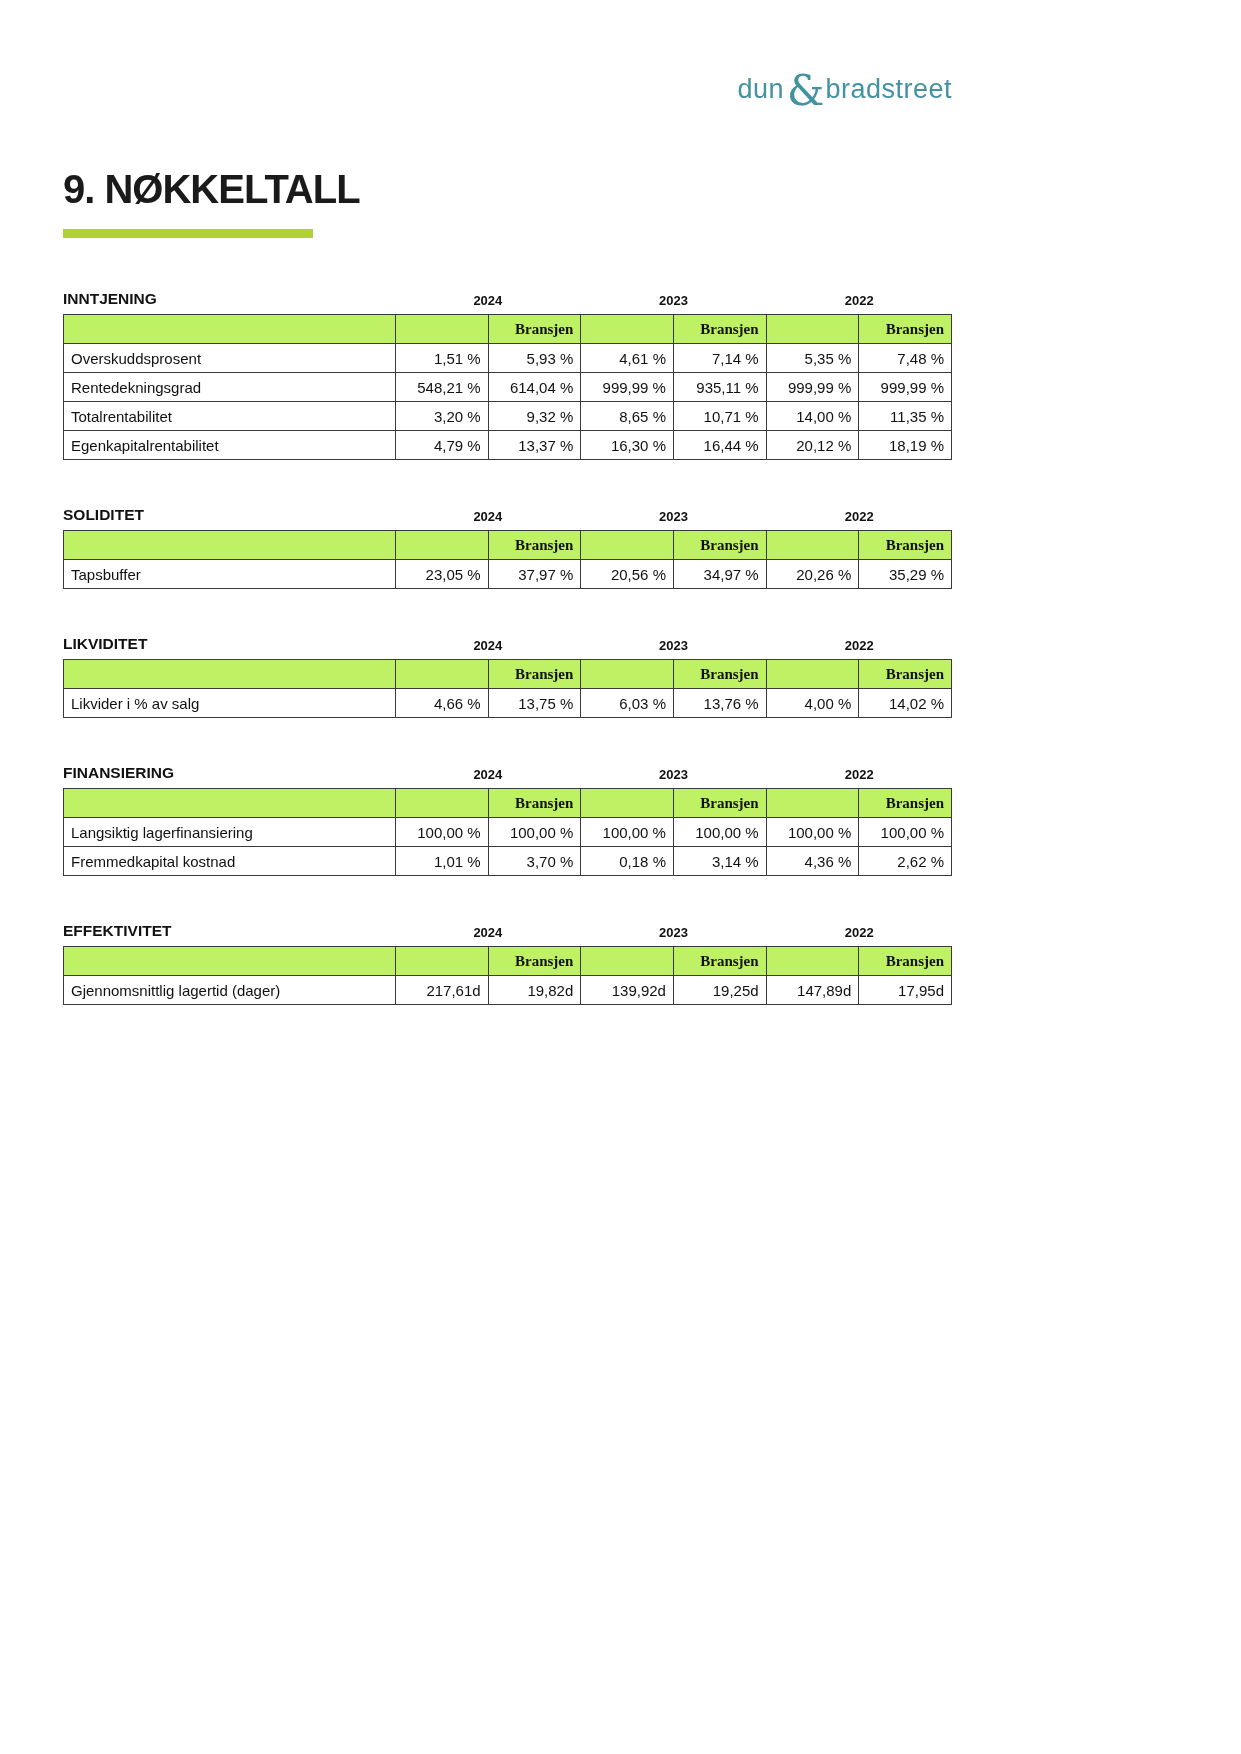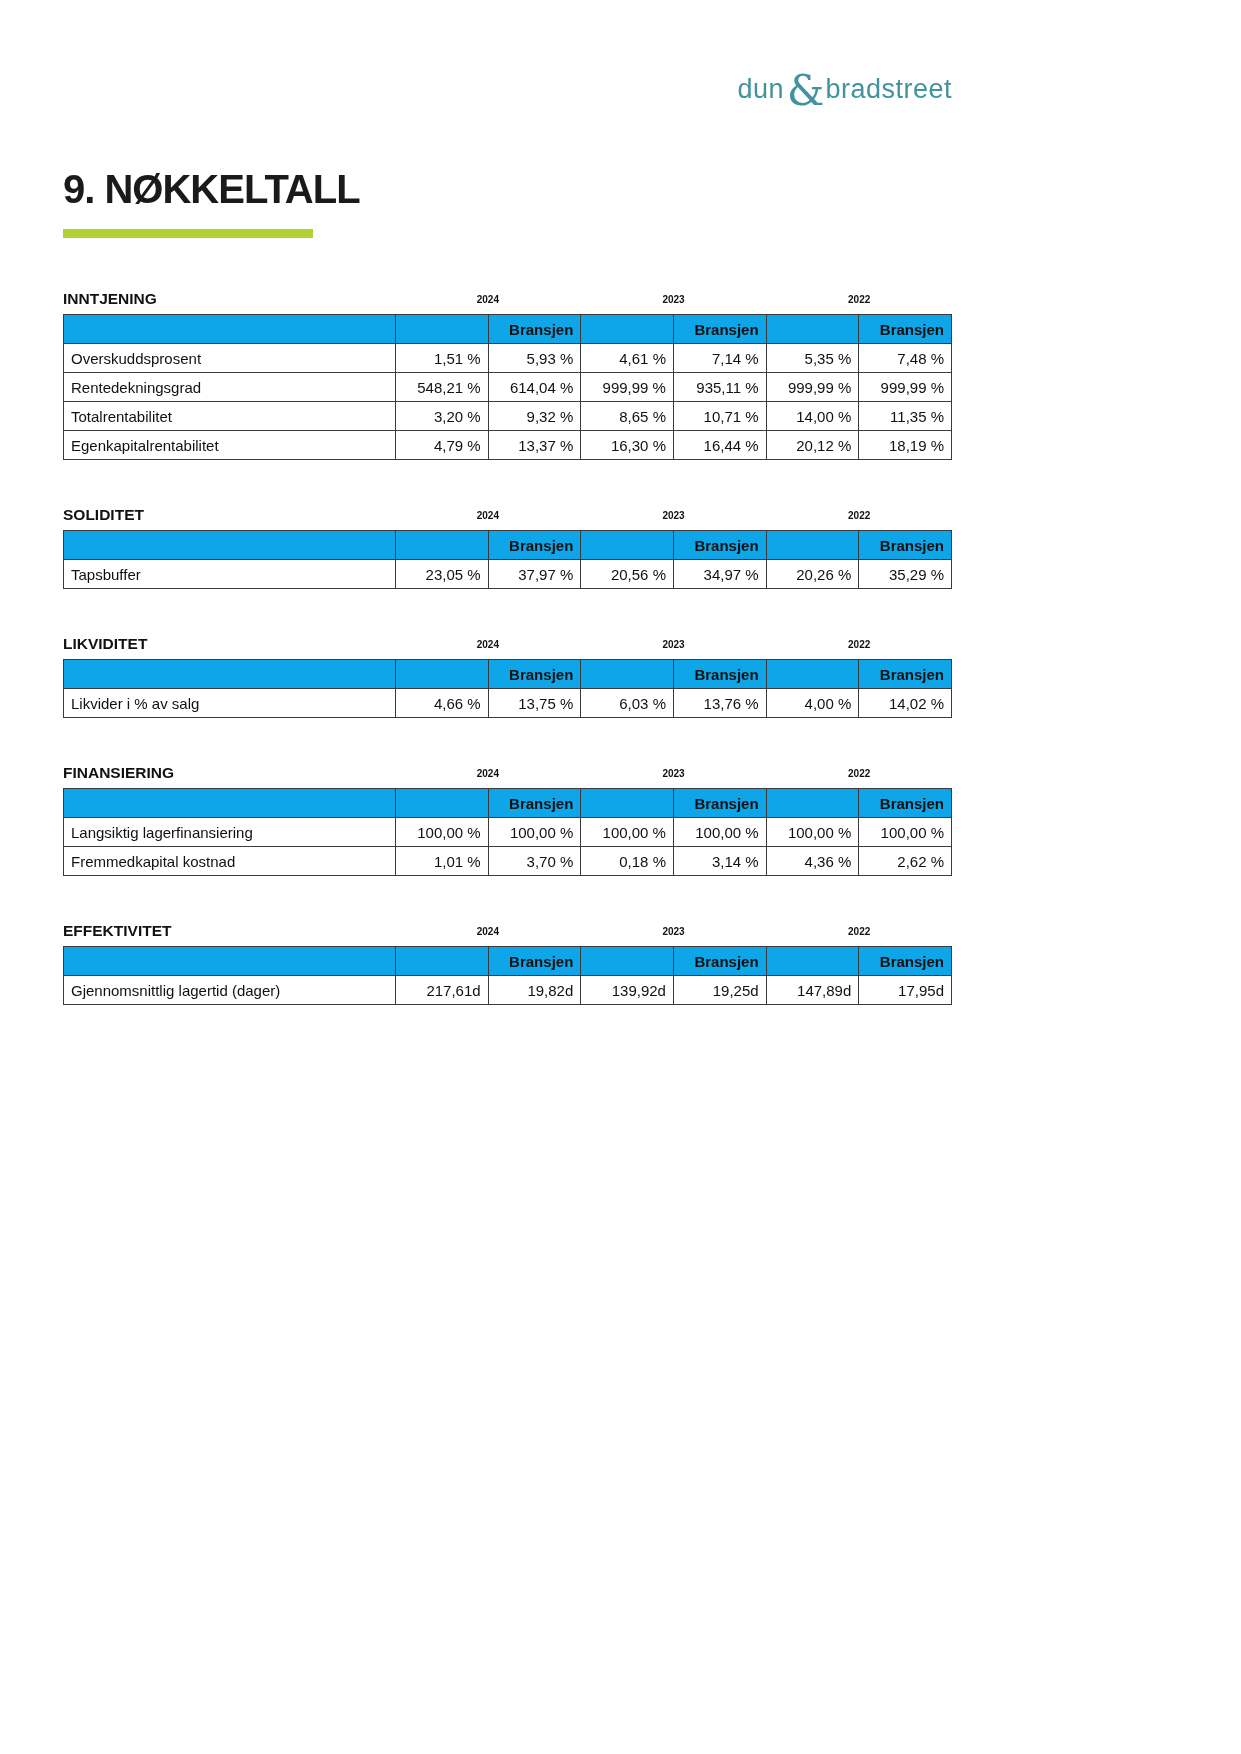--- a/index.html
+++ b/index.html
@@ -27,37 +27,37 @@
     margin-top:54px;
     font-size:40px; line-height:40px;
     font-weight:900; letter-spacing:-1px;
     color:#1a1a1a;
   }
   .accent-bar { margin-top:20px; width:250px; height:9px; background:#b2d233; }
 
   
   .first-section { margin-top:52px; }
   .section { margin-bottom:46px; }
-  .hdr-row { display:flex; align-items:center; margin-bottom:6px; }
+  .hdr-row { display:flex; align-items:flex-end; margin-bottom:6px; }
   .sec { width:332px; font-size:15.5px; font-weight:bold; }
-  .yr { flex:1; text-align:center; font-size:10px; font-weight:bold; }
+  .yr { flex:1; text-align:center; font-size:13px; font-weight:bold; }
 
   table.grid {
     width:889px; border-collapse:collapse; table-layout:fixed;
     font-size:15px;
   }
   table.grid col.label-col { width:332px; }
   table.grid td {
     border:1px solid #3a3a3a;
     height:29px; padding:0 7px;
     vertical-align:middle;
     background:#ffffff;
     overflow:hidden; white-space:nowrap;
   }
-  tr.gray td { background:#0ea5e9; }
+  tr.gray td { background:#bef264;font-family:Liberation Serif, serif; }
   td.bransjen { text-align:right; font-weight:bold; }
   td.lbl { text-align:left; }
   td.val { text-align:right; }
 
   
   .footer {
     position:absolute; top:1698px; left:63px; width:889px;
     text-align:right; font-size:15.5px; color:#1d4ed8;
   }
 </style>

